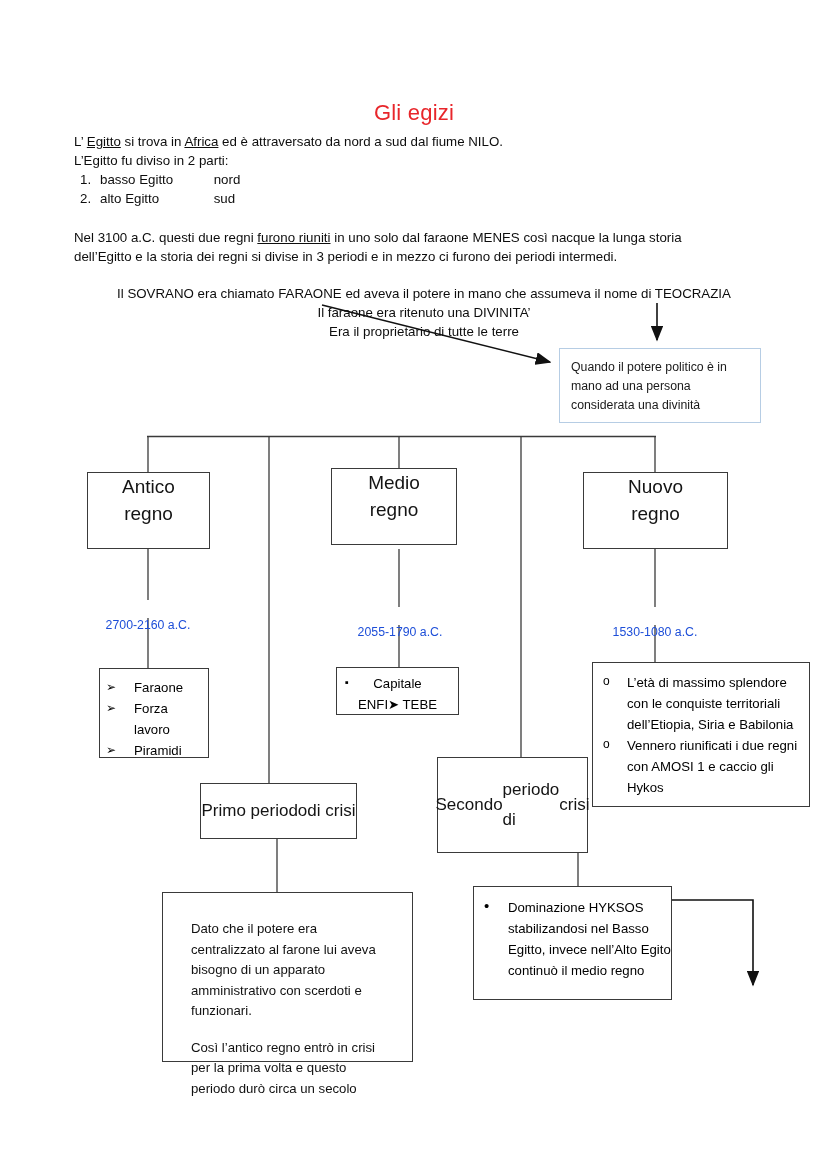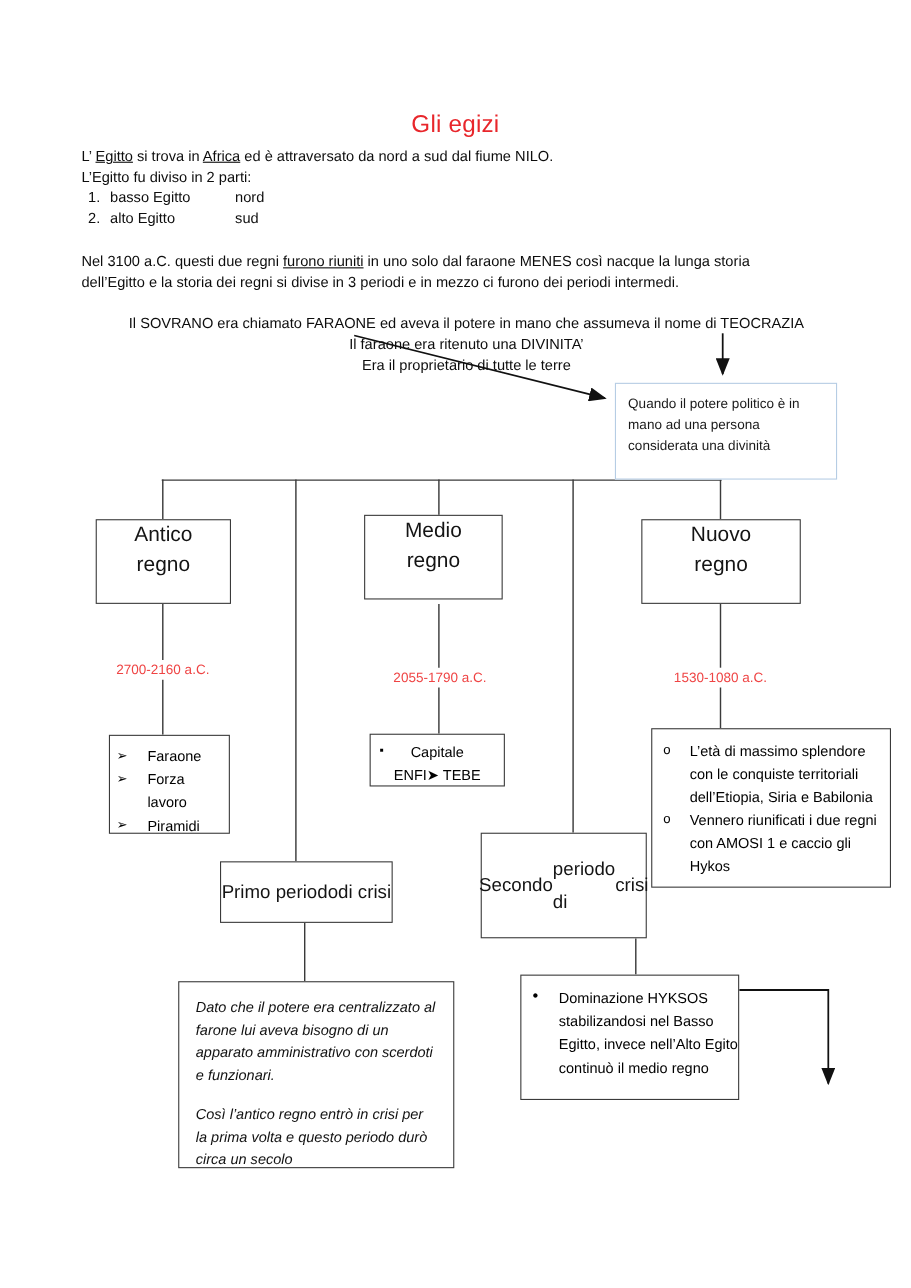--- a/index.html
+++ b/index.html
@@ -73,34 +73,35 @@
     align-items: center;
     justify-content: center;
     font-size: 17px;
     line-height: 30px;
     color: #141414;
   }
 
   .datelabel {
     font-size: 12.3px;
     line-height: 16px;
-    color: #ef4444;
+    color: #1d4ed8;
     text-align: center;
+    margin-top: 16px;
   }
 
   .textbox {
     box-sizing: border-box;
     border: 1.3px solid #3a3a3a;
     background: #ffffff;
     font-size: 13.2px;
     line-height: 20.5px;
     color: #111111;
     padding: 10px 12px;
   }
-  .textbox p { margin: 3px; font-style: italic; }
+  .textbox p { margin: 16px; }
   .textbox p + p { margin-top: 15px; }
 
   
   ul.bl { margin: 0; padding: 0; list-style: none; }
   ul.bl li {
     position: relative;
     padding-left: 34px;
     font-size: 13.2px;
     line-height: 21px;
   }
@@ -194,21 +195,21 @@
   </div>
 
   <div class="abs prose" id="para-menes"><span>Nel 3100 a.C. questi due regni </span><span class="u">furono riuniti</span><span> in uno solo dal faraone MENES così nacque la lunga storia dell’Egitto e la storia dei regni si divise in 3 periodi e in mezzo ci furono dei periodi intermedi.</span></div>
 
   <div class="abs prose" id="para-sovrano">
     <div class="ln">Il SOVRANO era chiamato FARAONE ed aveva il potere in mano che assumeva il nome di TEOCRAZIA</div>
     <div class="ln">Il faraone era ritenuto una DIVINITA’</div>
     <div class="ln">Era il proprietario di tutte le terre</div>
   </div>
 
-  <div class="abs box blue" style="left:559px; top:348px; width:202px; height:88px; padding:9px 11px; box-sizing:border-box;
+  <div class="abs box blue" style="left:559px; top:348px; width:202px; height:75px; padding:9px 11px; box-sizing:border-box;
               font-size:12.3px; line-height:19px; color:#1a1a1a;">
     <span>Quando il potere politico è in mano ad una persona considerata una divinità</span>
   </div>
 
   <div class="abs box kingdom" style="left:87px; top:472px; width:123px; height:77px;">
     <div>Antico</div>
     <div>regno</div>
   </div>
   <div class="abs box kingdom" style="left:331px; top:468px; width:126px; height:77px;">
     <div>Medio</div>

